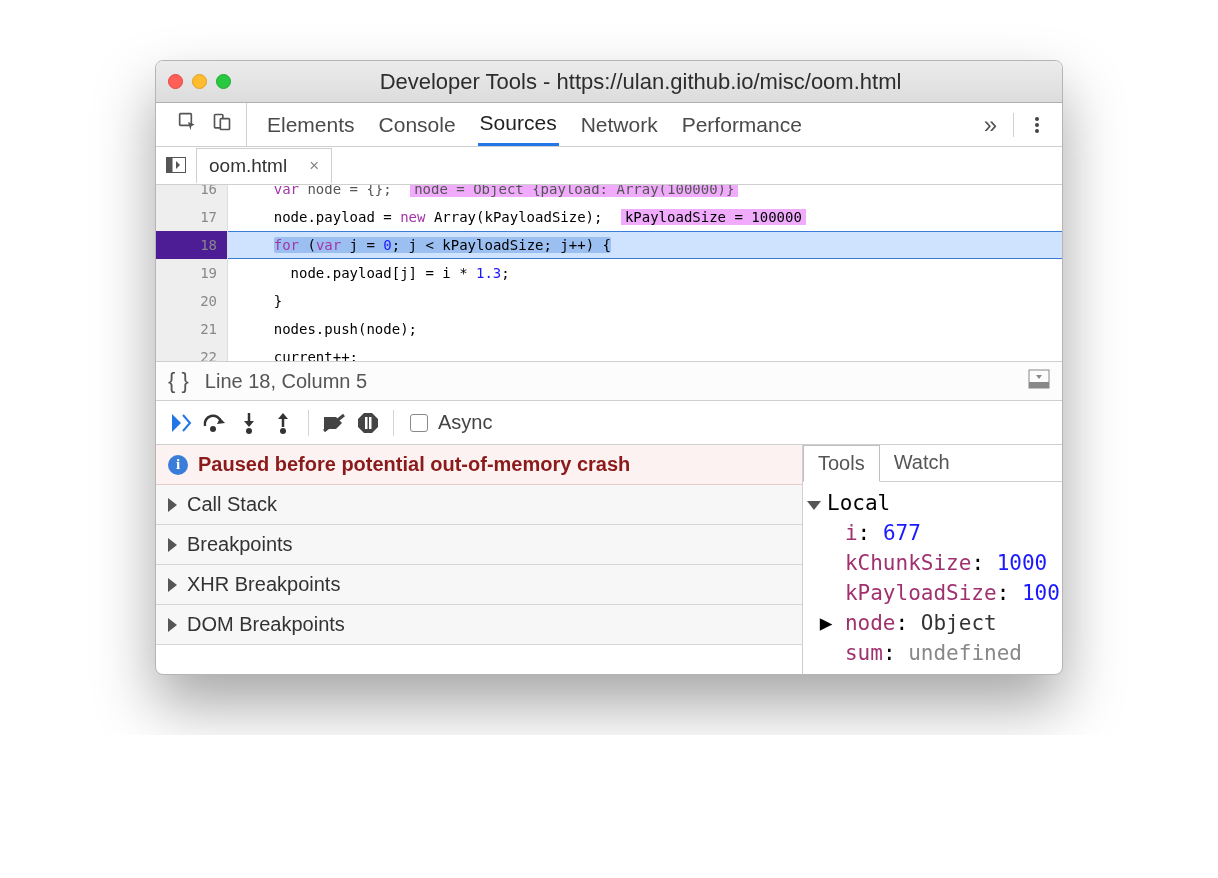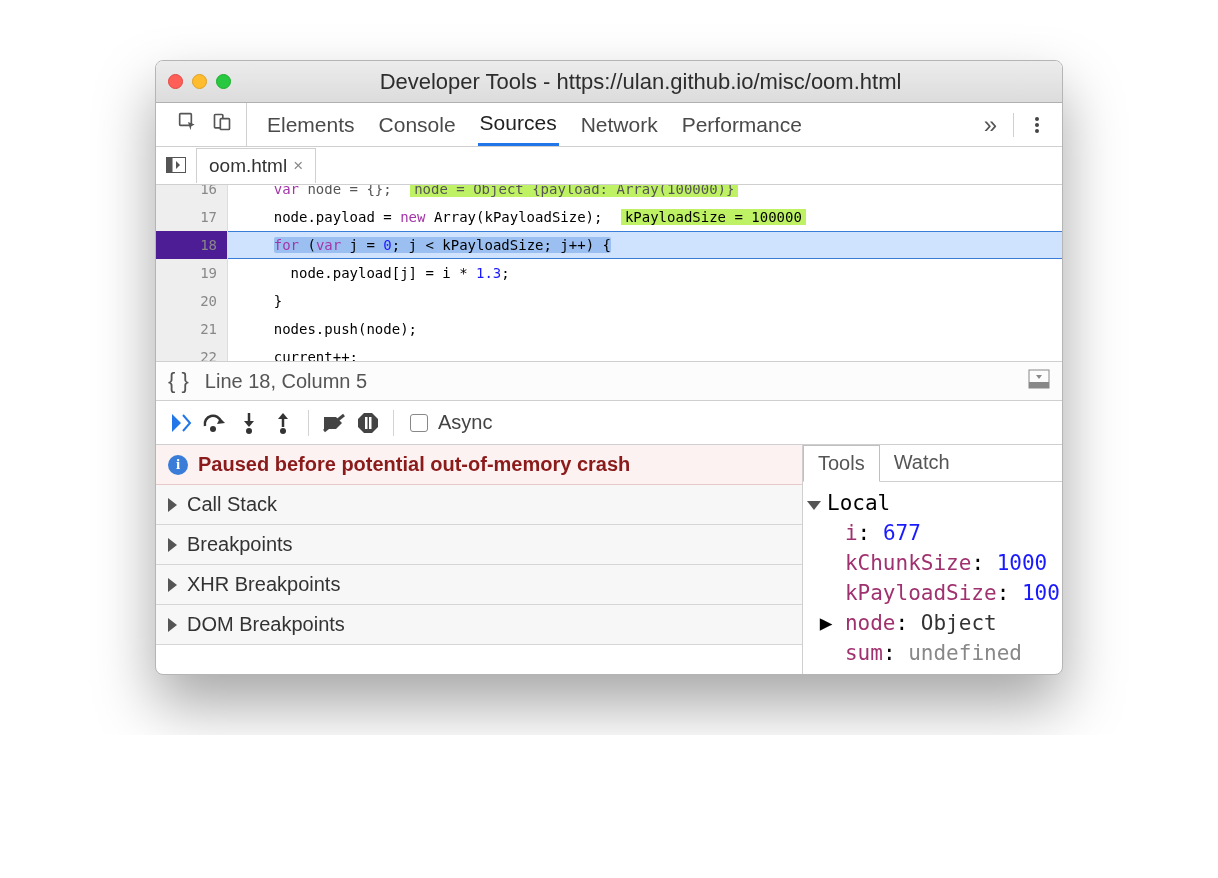--- a/index.html
+++ b/index.html
@@ -54,36 +54,36 @@
   .tab { color:#4a4a4a; font-size:21px; padding:8px 2px; cursor:pointer;}
   .tab.active { color:#222; border-bottom:3px solid #2376e8;}
   .tb-right { display:flex; align-items:center; gap:16px; padding:0 10px; }
   .kebab-dot { width:4px; height:4px; background:#444; border-radius:50%; margin:2px auto;}
 
   .file-tabs {
     display:flex; align-items:center; height:38px; border-bottom:1px solid #cfcfcf;
   }
   .file-tabs .icon-btn { width:40px; text-align:center; }
   .file-tab {
-    display:flex; align-items:center; gap:6px; padding:6px 12px;
+    display:flex; align-items:center; gap:22px; padding:6px 12px;
     background:#fff; border:1px solid #cfcfcf; border-bottom:none;
     font-size:19px; color:#333; border-radius:0;
   }
   .close-x { color:#888; font-size:17px; }
 
   .code-area { position:relative; background:#fff; }
   .code-row { display:flex; align-items:flex-start; font-family: Menlo, monospace; font-size:14px; line-height:28px;}
   .gutter { background:#eee; color:#888; text-align:right; width:72px; padding:0 10px 0 0; border-right:1px solid #ddd;}
   .code { flex:1; padding:0 0 0 12px; white-space:pre; overflow:hidden;}
   .hl .gutter { background:#4c1d95; }
   .hl .code { background:#cfe3ff; box-shadow: inset 0 -1px 0 #3a7dd8, inset 0 1px 0 #3a7dd8;}
   .hl-span { background:#9bbff0; border-radius:2px;}
   .tok-kw{ color:#a435a9;}
   .tok-num{ color:#1a1aff;}
-  .inlinehint{ background:#bef264; padding:0 4px; margin-left:10px; font-family:Menlo,monospace;}
+  .inlinehint{ background:#f0abfc; padding:0 4px; margin-left:10px; font-family:Menlo,monospace;}
   .code-top-row .code { color:#555; }
   .code-top-row .gutter { border-top:none; }
 
   .status-bar {
     display:flex; align-items:center; height:40px;
     border-top:1px solid #cfcfcf; border-bottom:1px solid #cfcfcf;
     padding:0 12px; color:#555; font-size:20px;
     justify-content:space-between; background:#fcfcfc;
   }
   .status-left{display:flex;align-items:center;gap:16px;}

